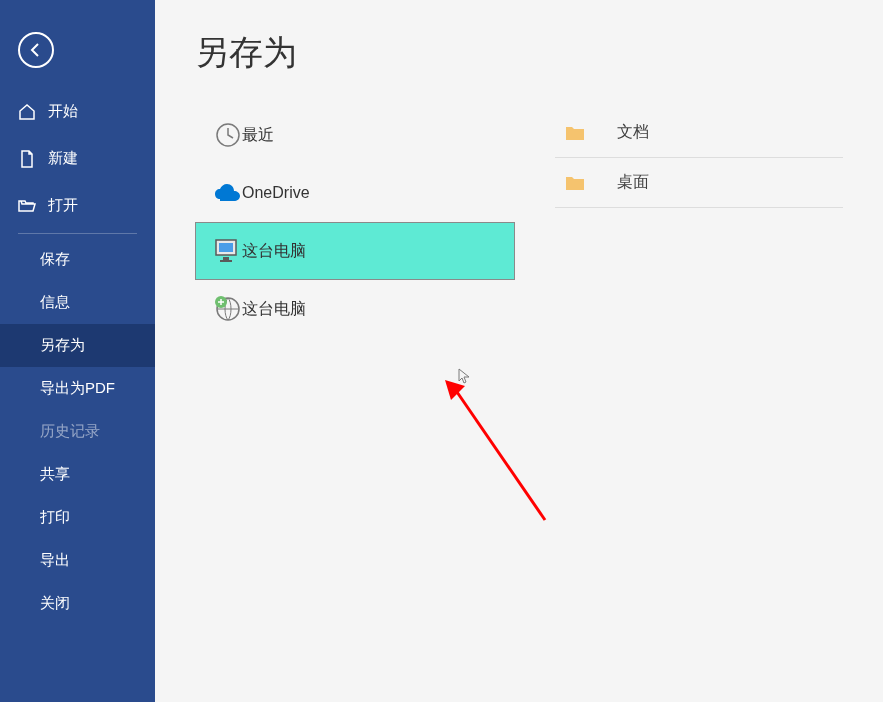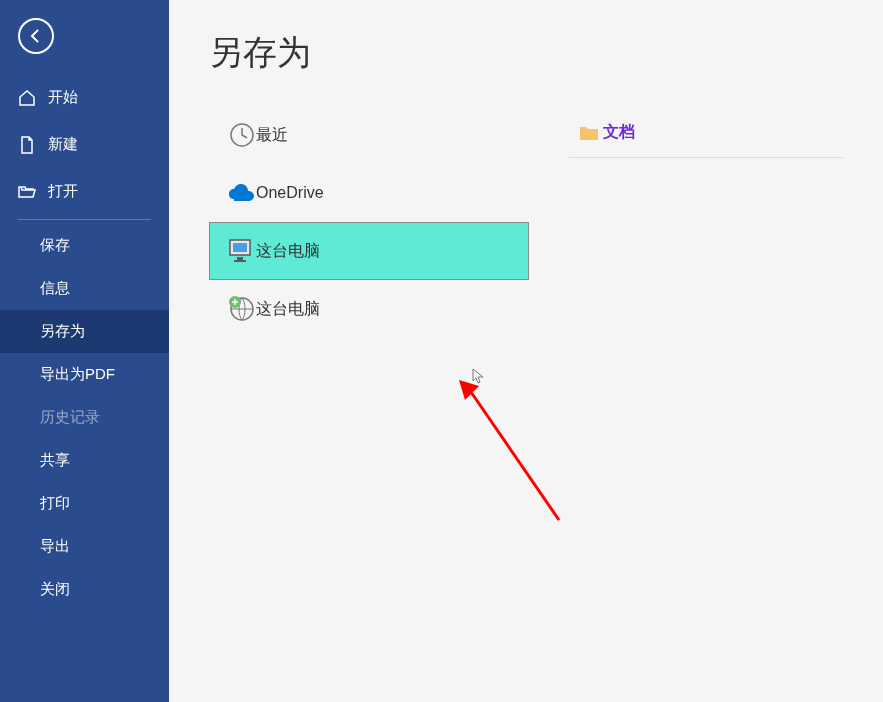--- a/index.html
+++ b/index.html
@@ -9,26 +9,26 @@
       height: 702px;
       overflow: hidden;
       background: #f5f5f5;
     }
     .app {
       display: flex;
       width: 100%;
       height: 100%;
     }
     .sidebar {
-      width: 169px;
+      width: 155px;
       background: #2a4b8d;
       color: #ffffff;
       display: flex;
       flex-direction: column;
-      padding-top: 18px;
+      padding-top: 32px;
     }
     .back-button {
       width: 36px;
       height: 36px;
       border: 2px solid #ffffff;
       border-radius: 50%;
       display: flex;
       align-items: center;
       justify-content: center;
       margin-left: 18px;
@@ -104,27 +104,26 @@
       align-items: center;
       justify-content: center;
     }
     .main-right {
       flex: 1;
       padding-top: 78px;
     }
     .folder-item {
       display: flex;
       align-items: center;
-      gap: 4px;
+      gap: 32px;
       padding: 14px 10px;
       font-size: 16px;
-      color: #6d28d9;
+      color: #404040;
       border-bottom: 1px solid #ddd;
       cursor: pointer;
-      font-weight: bold;
     }
     .folder-icon {
       width: 20px;
       height: 16px;
       display: flex;
       align-items: center;
       justify-content: center;
     }
     .arrow-annotation {
       position: absolute;
@@ -261,20 +260,28 @@
 
     <div class="main-right">
       <div class="folder-item">
         <span class="folder-icon">
           <svg width="20" height="16" viewBox="0 0 20 16">
               <path d="M1 2 L1 15 L19 15 L19 4 L9 4 L7 2 Z" fill="#f5c36e"></path>
             </svg>
         </span>
         <span>文档</span>
       </div>
+      <div class="folder-item">
+        <span class="folder-icon">
+          <svg width="20" height="16" viewBox="0 0 20 16">
+              <path d="M1 2 L1 15 L19 15 L19 4 L9 4 L7 2 Z" fill="#f5c36e"></path>
+            </svg>
+        </span>
+        <span>桌面</span>
+      </div>
     </div>
 
     <svg class="cursor-pointer" width="14" height="16" viewBox="0 0 14 16">
       <path d="M1 1 L1 13 L4 10 L6 15 L8 14 L6 9 L11 9 Z" stroke="#7a7a7a" stroke-width="1" fill="none"></path>
     </svg>
 
     <svg class="arrow-annotation" width="120" height="150" viewBox="0 0 120 150">
       <line x1="100" y1="140" x2="12" y2="12" stroke="#ff0000" stroke-width="3"></line>
       <polygon points="0,0 20,6 6,20" fill="#ff0000"></polygon>
     </svg>

